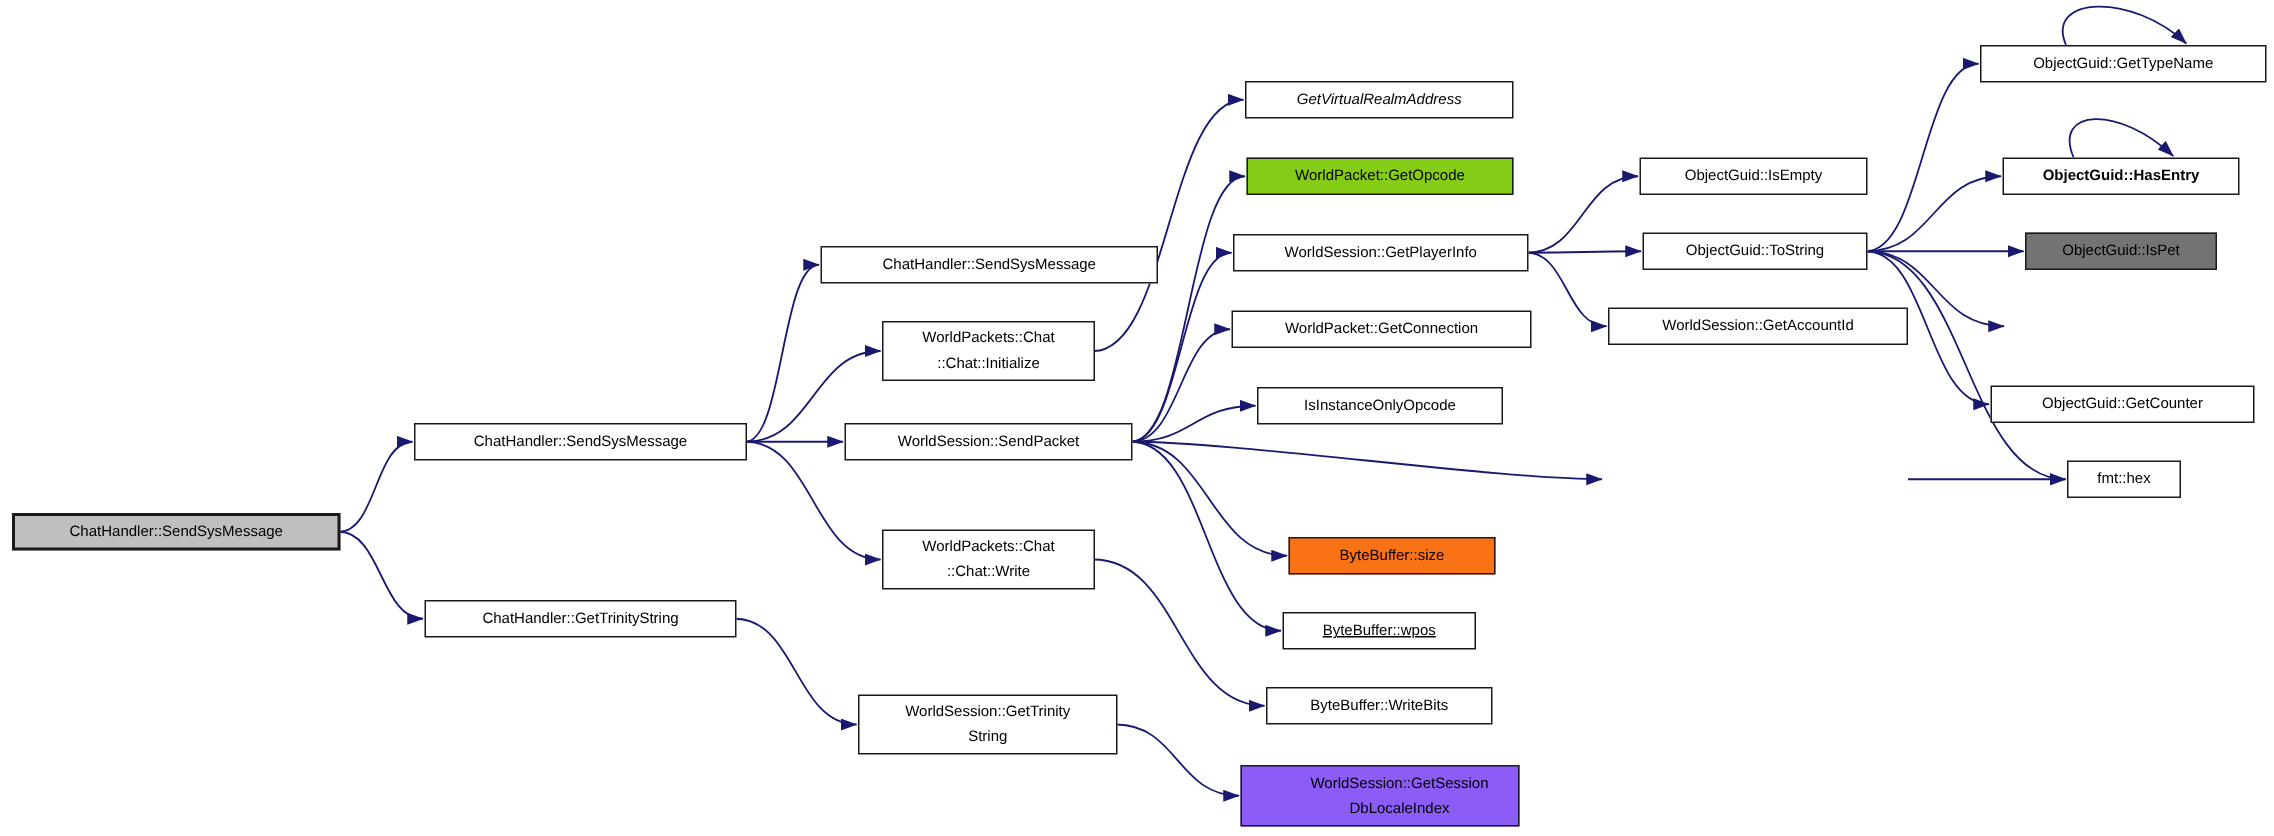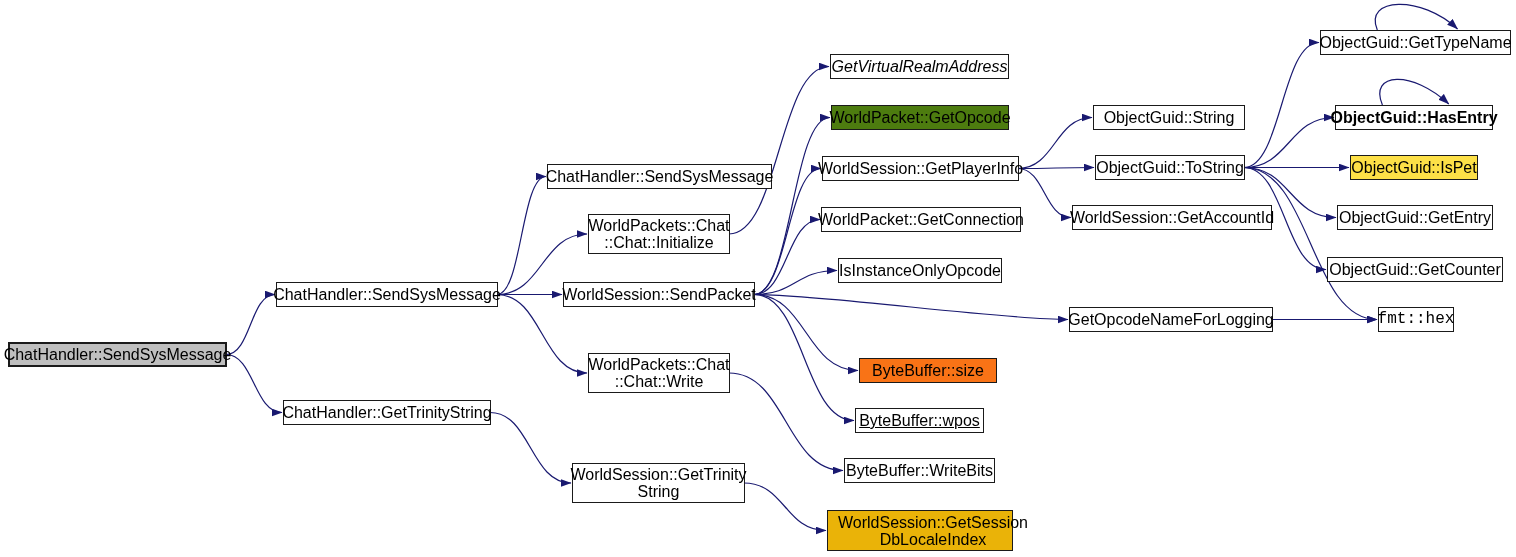--- a/index.html
+++ b/index.html
@@ -19,21 +19,21 @@
   .node {
     position: absolute;
     box-sizing: border-box;
     display: flex;
     flex-direction: column;
     align-items: center;
     justify-content: center;
     background: #ffffff;
     border: 1px solid #1a1a1a;
     color: #000000;
-    font-size: 16px;
+    font-size: 10px;
     line-height: 17px;
     text-align: center;
     white-space: nowrap;
     padding: 0 3px;
     cursor: pointer;
   }
   .node.highlighted {
     background: #bfbfbf;
     border-width: 2px;
     cursor: default;
@@ -106,68 +106,62 @@
       <span class="node-line">WorldPackets::Chat</span>
       <span class="node-line">::Chat::Write</span>
     </div>
     <div class="node" style="left: 572px; top: 463px; width: 173px; height: 40px; border-color: rgb(26, 26, 26); background: rgb(255, 255, 255);">
       <span class="node-line">WorldSession::GetTrinity</span>
       <span class="node-line">String</span>
     </div>
     <div class="node" style="left: 830px; top: 54px; width: 179px; height: 25px; border-color: rgb(26, 26, 26); background: rgb(255, 255, 255); font-style: italic;">
       <span class="node-line">GetVirtualRealmAddress</span>
     </div>
-    <div class="node" style="left: 831px; top: 105px; width: 178px; height: 25px; border-color: rgb(26, 26, 26); background: #4d7c0f;">
+    <div class="node" style="left: 831px; top: 105px; width: 178px; height: 25px; border-color: rgb(26, 26, 26); background: #84cc16;">
       <span class="node-line">WorldPacket::GetOpcode</span>
     </div>
     <div class="node" style="left: 822px; top: 156px; width: 197px; height: 25px; border-color: rgb(26, 26, 26); background: rgb(255, 255, 255);">
       <span class="node-line">WorldSession::GetPlayerInfo</span>
     </div>
     <div class="node" style="left: 821px; top: 207px; width: 200px; height: 25px; border-color: rgb(26, 26, 26); background: rgb(255, 255, 255);">
       <span class="node-line">WorldPacket::GetConnection</span>
     </div>
     <div class="node" style="left: 838px; top: 258px; width: 164px; height: 25px; border-color: rgb(26, 26, 26); background: rgb(255, 255, 255);">
       <span class="node-line">IsInstanceOnlyOpcode</span>
     </div>
     <div class="node" style="left: 859px; top: 358px; width: 138px; height: 25px; border-color: rgb(26, 26, 26); background: #f97316;">
       <span class="node-line">ByteBuffer::size</span>
     </div>
     <div class="node" style="left: 855px; top: 408px; width: 129px; height: 25px; border-color: rgb(26, 26, 26); background: rgb(255, 255, 255); text-decoration: underline;">
       <span class="node-line">ByteBuffer::wpos</span>
     </div>
     <div class="node" style="left: 844px; top: 458px; width: 151px; height: 25px; border-color: rgb(26, 26, 26); background: rgb(255, 255, 255);">
       <span class="node-line">ByteBuffer::WriteBits</span>
     </div>
-    <div class="node" style="left: 827px; top: 510px; width: 186px; height: 41px; border-color: rgb(26, 26, 26); background: #eab308; padding-left: 29px;">
+    <div class="node" style="left: 827px; top: 510px; width: 186px; height: 41px; border-color: rgb(26, 26, 26); background: #8b5cf6; padding-left: 29px;">
       <span class="node-line">WorldSession::GetSession</span>
       <span class="node-line">DbLocaleIndex</span>
     </div>
     <div class="node" style="left: 1093px; top: 105px; width: 152px; height: 25px; border-color: rgb(26, 26, 26); background: rgb(255, 255, 255);">
-      <span class="node-line">ObjectGuid::String</span>
+      <span class="node-line">ObjectGuid::IsEmpty</span>
     </div>
     <div class="node" style="left: 1095px; top: 155px; width: 150px; height: 25px; border-color: rgb(26, 26, 26); background: rgb(255, 255, 255);">
       <span class="node-line">ObjectGuid::ToString</span>
     </div>
     <div class="node" style="left: 1072px; top: 205px; width: 200px; height: 25px; border-color: rgb(26, 26, 26); background: rgb(255, 255, 255);">
       <span class="node-line">WorldSession::GetAccountId</span>
     </div>
-    <div class="node" style="left: 1069px; top: 307px; width: 204px; height: 25px; border-color: rgb(26, 26, 26); background: rgb(255, 255, 255);">
-      <span class="node-line">GetOpcodeNameForLogging</span>
-    </div>
     <div class="node" style="left: 1320px; top: 30px; width: 191px; height: 25px; border-color: rgb(26, 26, 26); background: rgb(255, 255, 255);">
       <span class="node-line">ObjectGuid::GetTypeName</span>
     </div>
     <div class="node" style="left: 1335px; top: 105px; width: 158px; height: 25px; border-color: rgb(26, 26, 26); background: rgb(255, 255, 255); font-weight: bold;">
       <span class="node-line">ObjectGuid::HasEntry</span>
     </div>
-    <div class="node" style="left: 1350px; top: 155px; width: 128px; height: 25px; border-color: rgb(26, 26, 26); background: #fde047; text-align: center;">
+    <div class="node" style="left: 1350px; top: 155px; width: 128px; height: 25px; border-color: rgb(26, 26, 26); background: #737373; text-align: center;">
       <span class="node-line">ObjectGuid::IsPet</span>
-    </div>
-    <div class="node" style="left: 1337px; top: 205px; width: 156px; height: 25px; border-color: rgb(26, 26, 26); background: rgb(255, 255, 255);">
-      <span class="node-line">ObjectGuid::GetEntry</span>
     </div>
     <div class="node" style="left: 1327px; top: 257px; width: 176px; height: 25px; border-color: rgb(26, 26, 26); background: rgb(255, 255, 255);">
       <span class="node-line">ObjectGuid::GetCounter</span>
     </div>
-    <div class="node" style="left: 1378px; top: 307px; width: 76px; height: 25px; border-color: rgb(26, 26, 26); background: rgb(255, 255, 255); font-family: Liberation Mono, monospace;">
+    <div class="node" style="left: 1378px; top: 307px; width: 76px; height: 25px; border-color: rgb(26, 26, 26); background: rgb(255, 255, 255);">
       <span class="node-line">fmt::hex</span>
     </div>
   </div>
 
 </body></html>

